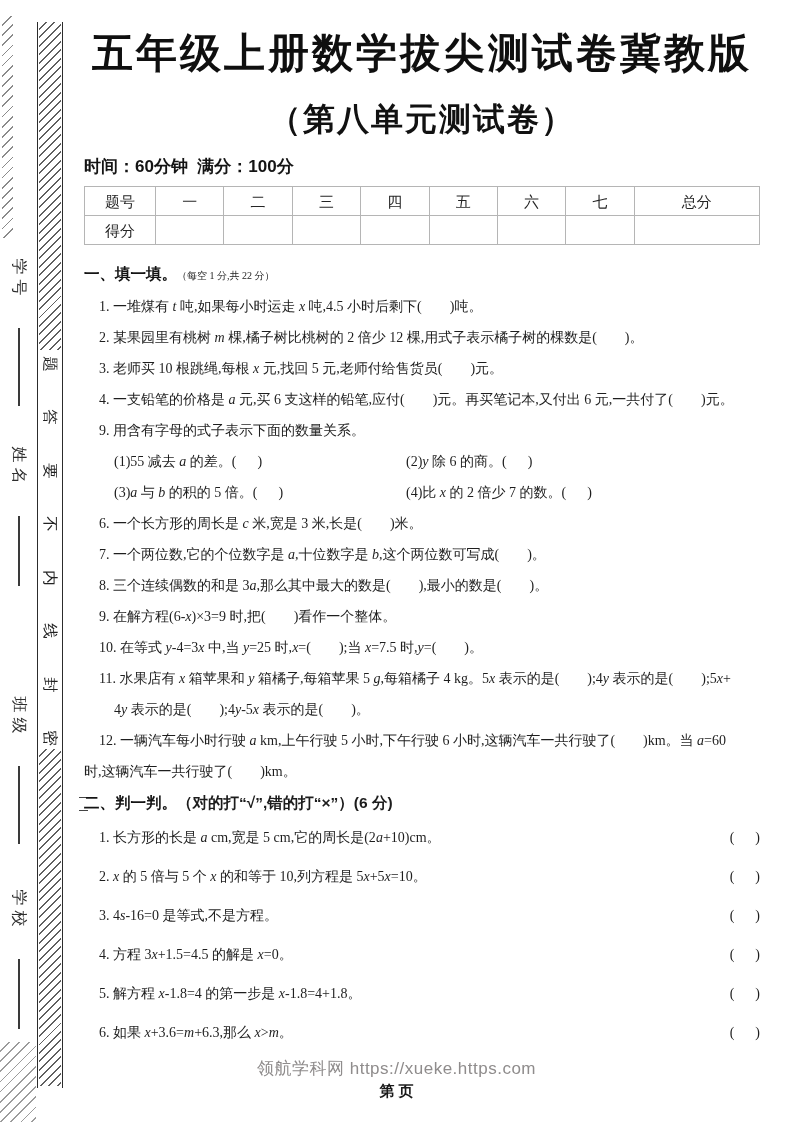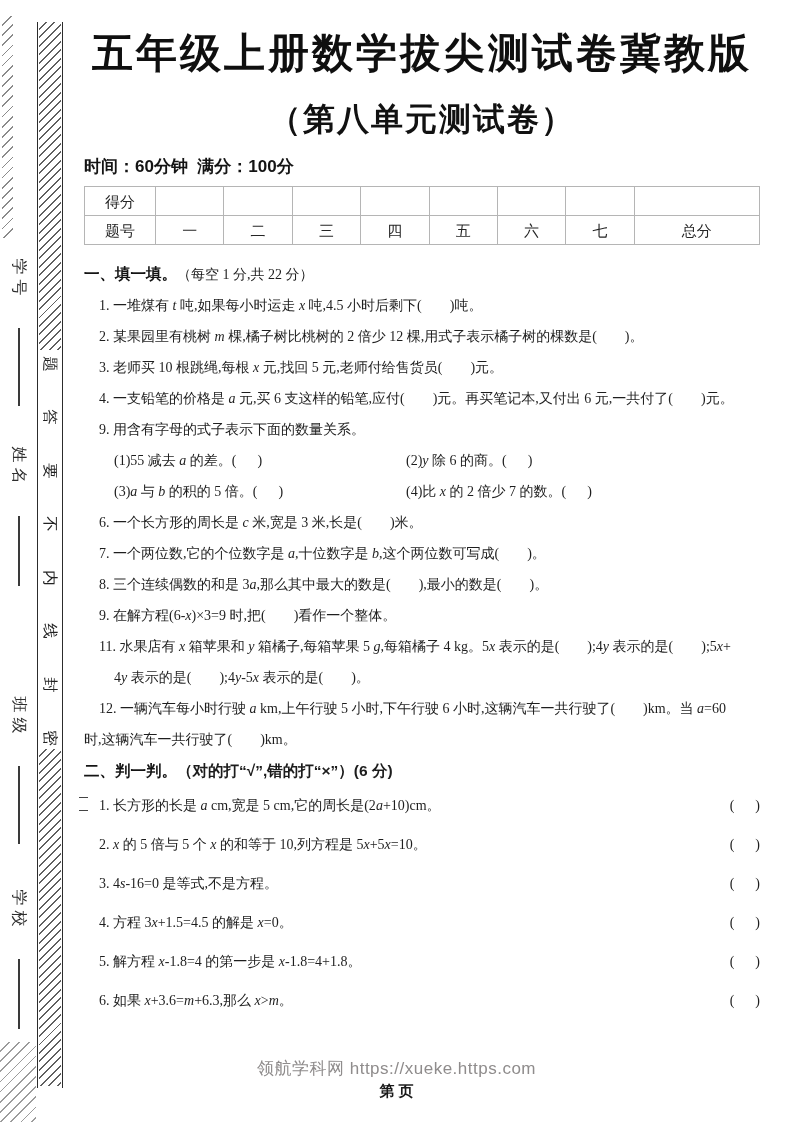--- a/index.html
+++ b/index.html
@@ -41,21 +41,21 @@
         font:700 17px/1.3 "Liberation Sans","DejaVu Sans",sans-serif;color:#141414;}
   table.score{width:100%;border-collapse:collapse;margin-top:8px;
               font:500 15px/1 "Liberation Sans","DejaVu Sans",sans-serif;}
   table.score td{border:1px solid #b5b5b5;height:26px;text-align:center;color:#252525;}
   table.score td.first{width:68px;}
   
   .sec-head{white-space:pre;font-size:15.5px;color:#141414;}
   .sec1-head{margin-top:13px;line-height:31px;}
   .sec2-head{margin-top:0;line-height:31px;}
   .sec-title{font-family:"Liberation Sans","DejaVu Sans",sans-serif;font-weight:700;}
-  .sec-note{font-size:14px;color:#1c1c1c;}
+  .sec-note{font-size:10px;color:#1c1c1c;}
   .sec-note.bold{font-family:"Liberation Sans","DejaVu Sans",sans-serif;font-weight:700;font-size:15.5px;}
   .q-line{white-space:pre;font-size:14px;color:#1e1e1e;}
   .sec1 .q-line,.q-subrow{line-height:31px;}
   .sec2 .q-line{line-height:39px;}
   .q-item{padding-left:15px;}
   .q-cont.ind{padding-left:30px;}
   .q-cont{padding-left:0;}
   .q-subrow{display:grid;grid-template-columns:292px auto;padding-left:30px;white-space:pre;font-size:14px;color:#1e1e1e;}
   .q-flex{display:flex;}
   .q-tail{margin-left:auto;white-space:pre;}
@@ -112,58 +112,59 @@
 <div class="fold-mark"></div>
 
 <div class="content">
   <h1 class="title">五年级上册数学拔尖测试卷冀教版</h1>
   <h2 class="subtitle">（第八单元测试卷）</h2>
   <div class="meta">时间：60分钟  满分：100分</div>
 
   <table class="score">
     <tbody>
       <tr>
+          <td class="first">题号</td>
+          <td>一</td>
+          <td>二</td>
+          <td>三</td>
+          <td>四</td>
+          <td>五</td>
+          <td>六</td>
+          <td>七</td>
+          <td>总分</td>
+        </tr>
+      <tr>
           <td class="first">得分</td>
           <td></td>
           <td></td>
           <td></td>
           <td></td>
           <td></td>
           <td></td>
           <td></td>
           <td></td>
-        </tr>
-      <tr>
-          <td class="first">题号</td>
-          <td>一</td>
-          <td>二</td>
-          <td>三</td>
-          <td>四</td>
-          <td>五</td>
-          <td>六</td>
-          <td>七</td>
-          <td>总分</td>
         </tr>
     </tbody>
   </table>
 
   <div class="sec1">
     <div class="sec-head sec1-head"><span class="sec-title">一、填一填。</span><span class="sec-note">（每空 1 分,共 22 分）</span></div>
     <div>
         <div class="q-line q-item"><span class="q-text">1. 一堆煤有 <i>t</i> 吨,如果每小时运走 <i>x</i> 吨,4.5 小时后剩下(        )吨。</span></div>
         <div class="q-line q-item"><span class="q-text">2. 某果园里有桃树 <i>m</i> 棵,橘子树比桃树的 2 倍少 12 棵,用式子表示橘子树的棵数是(        )。</span></div>
         <div class="q-line q-item"><span class="q-text">3. 老师买 10 根跳绳,每根 <i>x</i> 元,找回 5 元,老师付给售货员(        )元。</span></div>
         <div class="q-line q-item"><span class="q-text">4. 一支铅笔的价格是 <i>a</i> 元,买 6 支这样的铅笔,应付(        )元。再买笔记本,又付出 6 元,一共付了(        )元。</span></div>
         <div class="q-line q-item"><span class="q-text">9. 用含有字母的式子表示下面的数量关系。</span></div>
         <div class="q-subrow"><span>(1)55 减去 <i>a</i> 的差。(      )</span><span>(2)<i>y</i> 除 6 的商。(      )</span></div>
         <div class="q-subrow"><span>(3)<i>a</i> 与 <i>b</i> 的积的 5 倍。(      )</span><span>(4)比 <i>x</i> 的 2 倍少 7 的数。(      )</span></div>
         <div class="q-line q-item"><span class="q-text">6. 一个长方形的周长是 <i>c</i> 米,宽是 3 米,长是(        )米。</span></div>
         <div class="q-line q-item"><span class="q-text">7. 一个两位数,它的个位数字是 <i>a</i>,十位数字是 <i>b</i>,这个两位数可写成(        )。</span></div>
         <div class="q-line q-item"><span class="q-text">8. 三个连续偶数的和是 3<i>a</i>,那么其中最大的数是(        ),最小的数是(        )。</span></div>
         <div class="q-line q-item"><span class="q-text">9. 在解方程(6-<i>x</i>)×3=9 时,把(        )看作一个整体。</span></div>
+        <div class="q-line q-item"><span class="q-text">10. 在等式 <i>y</i>-4=3<i>x</i> 中,当 <i>y</i>=25 时,<i>x</i>=(        );当 <i>x</i>=7.5 时,<i>y</i>=(        )。</span></div>
         <div class="q-line q-item"><span class="q-text">11. 水果店有 <i>x</i> 箱苹果和 <i>y</i> 箱橘子,每箱苹果 5 <i>g</i>,每箱橘子 4 kg。5<i>x</i> 表示的是(        );4<i>y</i> 表示的是(        );5<i>x</i>+</span></div>
         <div class="q-line q-cont ind">4<i>y</i> 表示的是(        );4<i>y</i>-5<i>x</i> 表示的是(        )。</div>
         <div class="q-line q-item"><span class="q-text">12. 一辆汽车每小时行驶 <i>a</i> km,上午行驶 5 小时,下午行驶 6 小时,这辆汽车一共行驶了(        )km。当 <i>a</i>=60</span></div>
         <div class="q-line q-cont">时,这辆汽车一共行驶了(        )km。</div>
       </div>
   </div>
 
   <div class="sec2">
     <div class="sec-head sec2-head"><span class="sec-title">二、判一判。</span><span class="sec-note bold">（对的打“√”,错的打“×”）(6 分)</span></div>
     <div>

